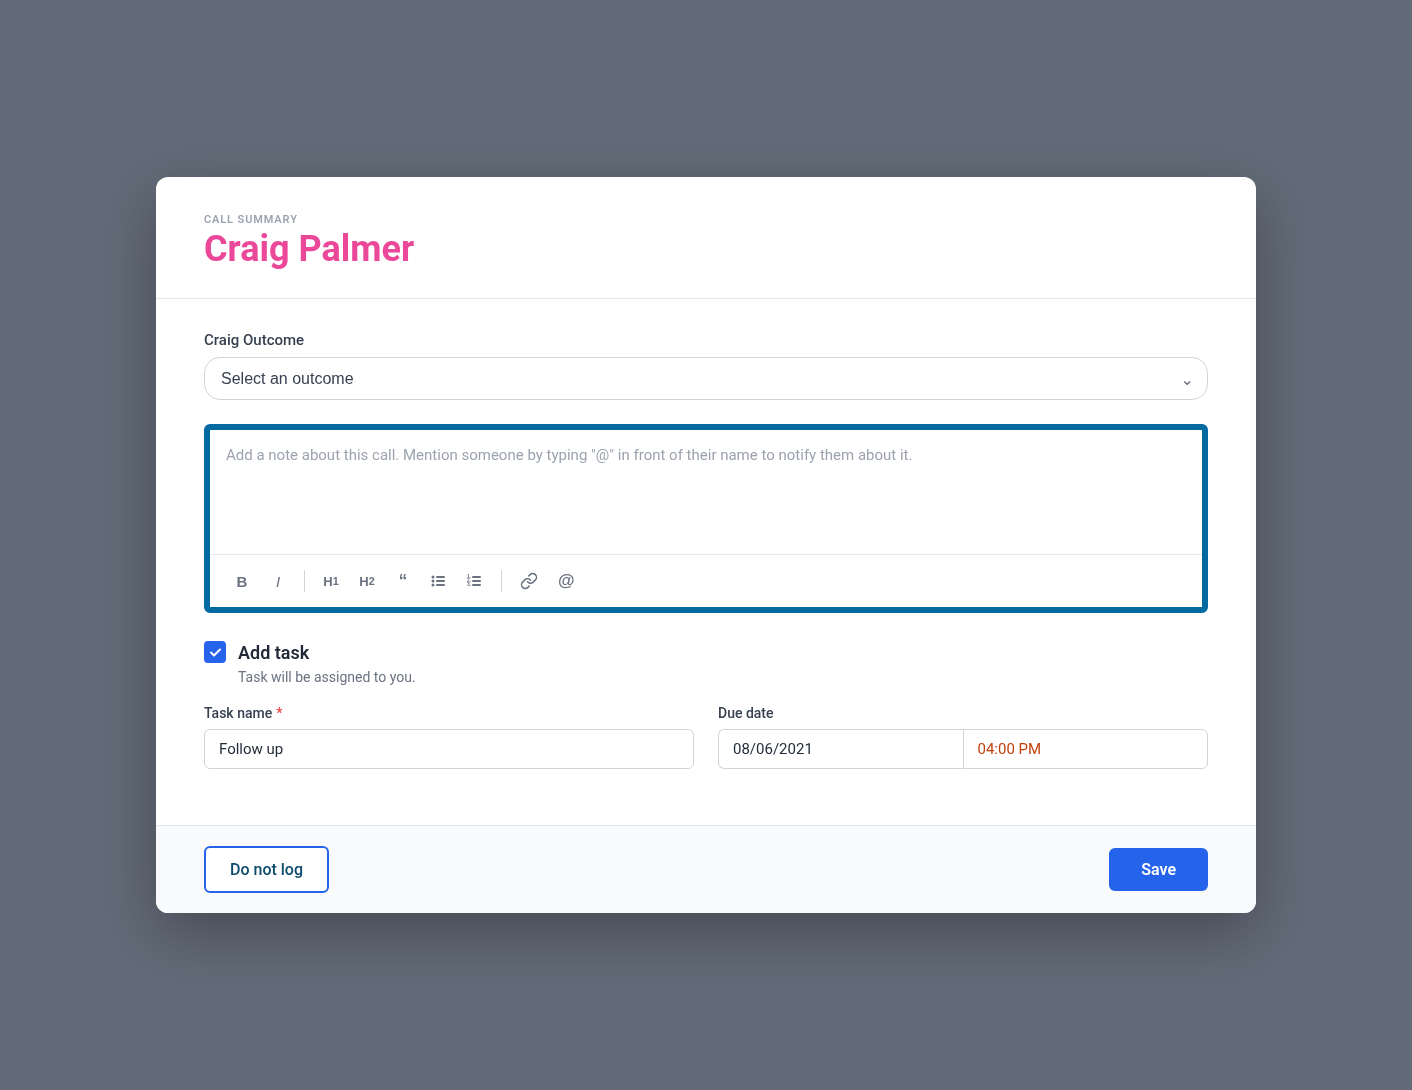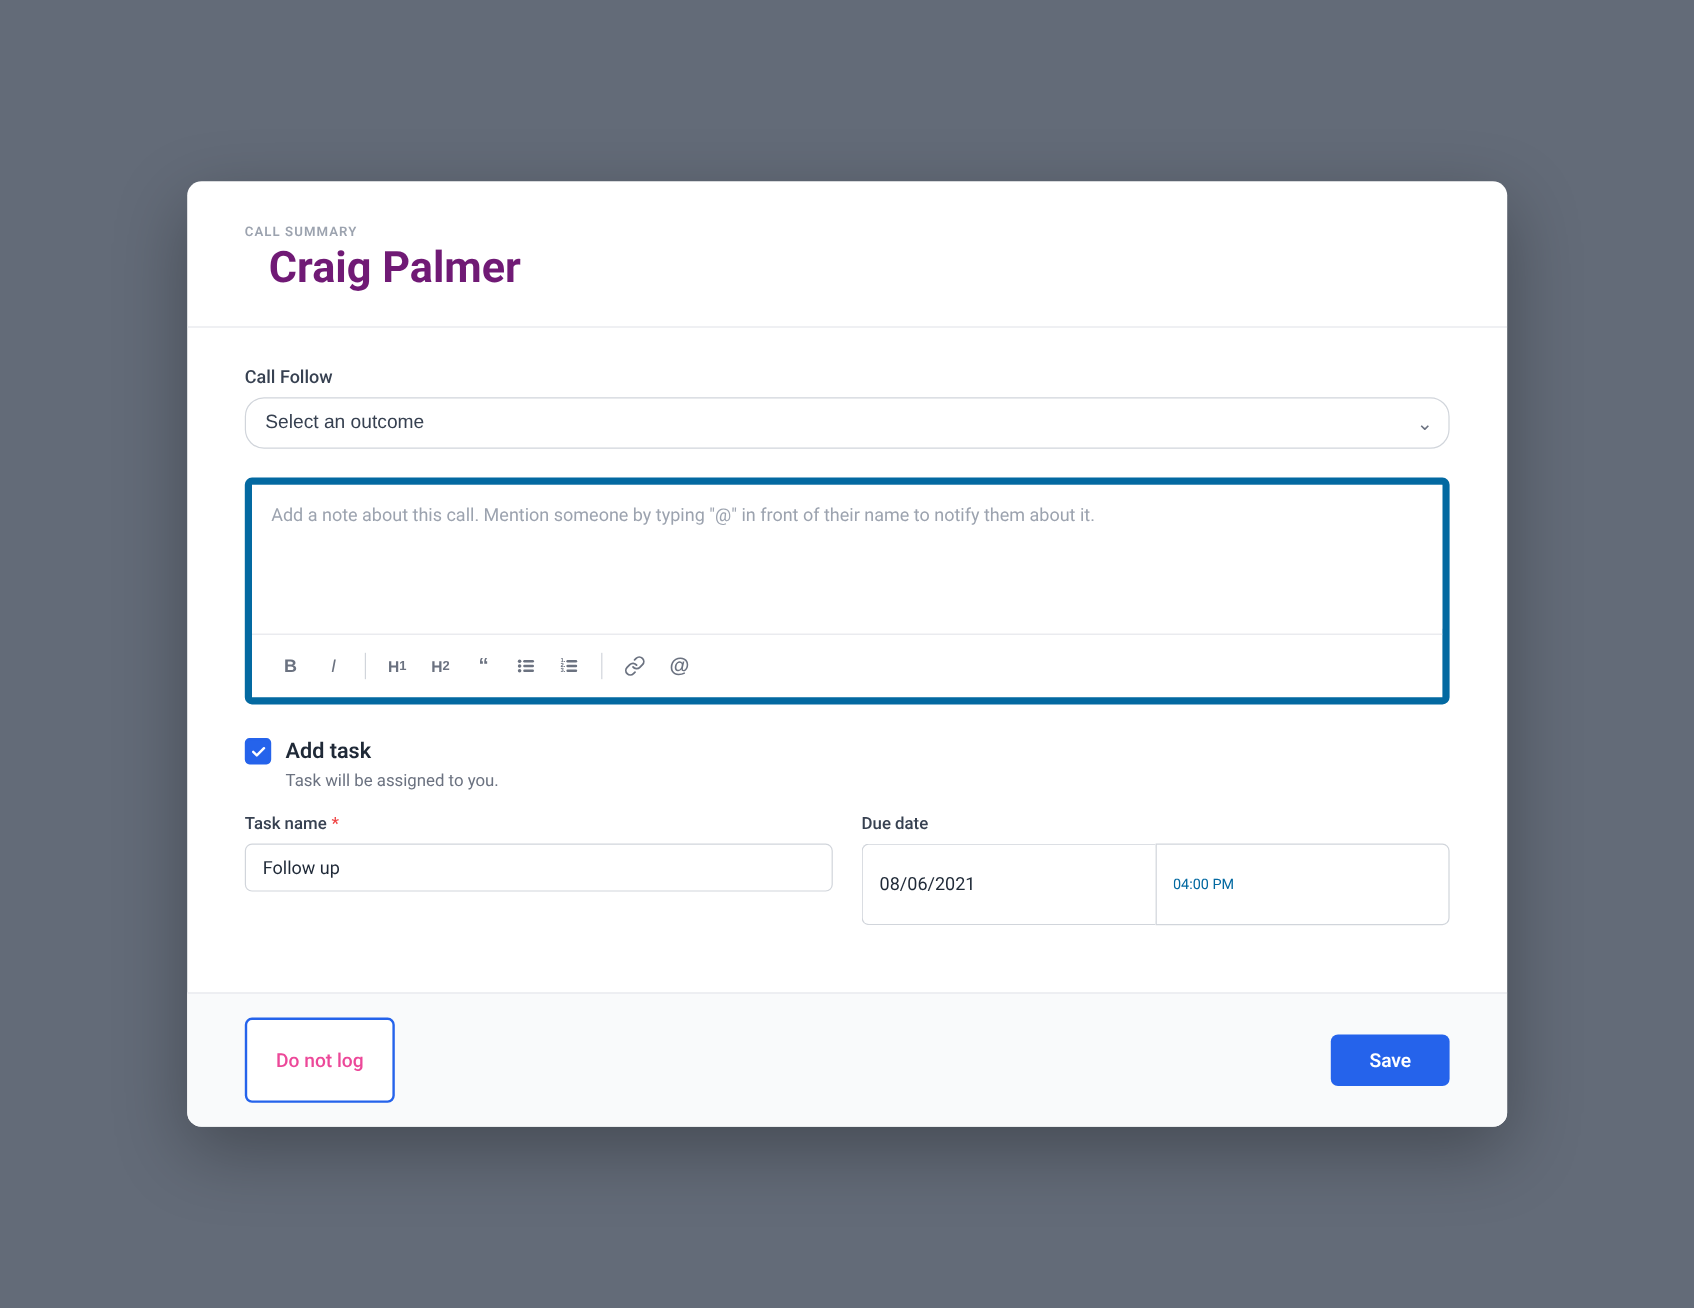--- a/index.html
+++ b/index.html
@@ -56,22 +56,21 @@
       font-weight: 600;
       color: #9ca3af;
       letter-spacing: 0.08em;
       text-transform: uppercase;
       margin-bottom: 2px;
     }
 
     .contact-name {
       font-size: 36px;
       font-weight: 700;
-      color: #701a75;
-      margin-left: 20px;
+      color: #ec4899;
     }
 
     .modal-body {
       padding: 32px 48px 32px 48px;
     }
 
     .field-label {
       font-size: 15px;
       font-weight: 500;
       color: #374151;
@@ -266,44 +265,44 @@
       border-radius: 6px 0 0 6px;
       font-size: 15px;
       color: #1f2937;
       outline: none;
       font-family: inherit;
       border-right: none;
     }
 
     .time-input {
       flex: 1;
-      padding: 26px 14px;
+      padding: 10px 14px;
       border: 1px solid #d1d5db;
       border-radius: 0 6px 6px 0;
-      font-size: 12px;
-      color: #0369a1;
+      font-size: 15px;
+      color: #c2410c;
       outline: none;
       font-family: inherit;
     }
 
     .modal-footer {
       background: #f9fafb;
       padding: 20px 48px;
       display: flex;
       justify-content: space-between;
       align-items: center;
       border-top: 1px solid #e5e7eb;
     }
 
     .do-not-log-btn {
-      padding: 24px 24px;
+      padding: 12px 24px;
       border: 2px solid #2563eb;
       border-radius: 6px;
       background: white;
-      color: #ec4899;
+      color: #0c4a6e;
       font-size: 16px;
       font-weight: 500;
       cursor: pointer;
       font-family: inherit;
     }
 
     .save-btn {
       padding: 12px 32px;
       border: none;
       border-radius: 6px;
@@ -322,21 +321,21 @@
 <div class="background-overlay">
   <div class="modal">
 
     <div class="modal-header">
       <div class="call-summary-label">CALL SUMMARY</div>
       <div class="contact-name">Craig Palmer</div>
     </div>
 
     <div class="modal-body">
 
-      <div class="field-label">Call Follow</div>
+      <div class="field-label">Craig Outcome</div>
       <div class="select-wrapper">
         <select class="outcome-select">
           <option>Select an outcome</option>
           <option>Connected</option>
           <option>Left voicemail</option>
           <option>No answer</option>
           <option>Wrong number</option>
         </select>
         <span class="select-chevron">⌄</span>
       </div>

